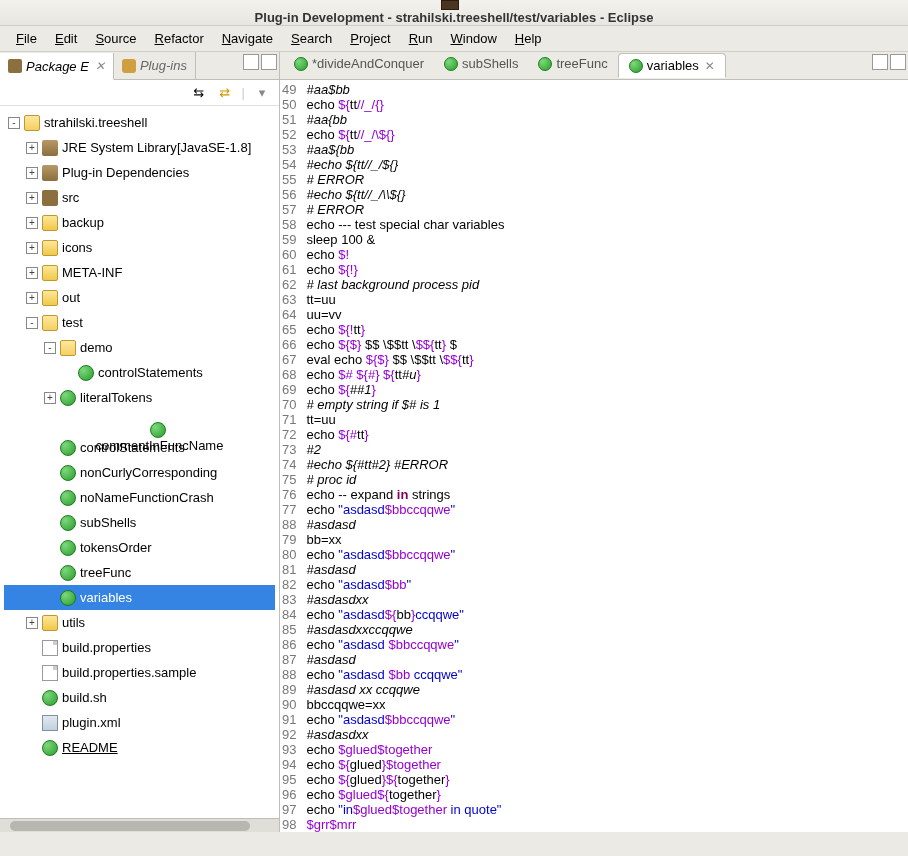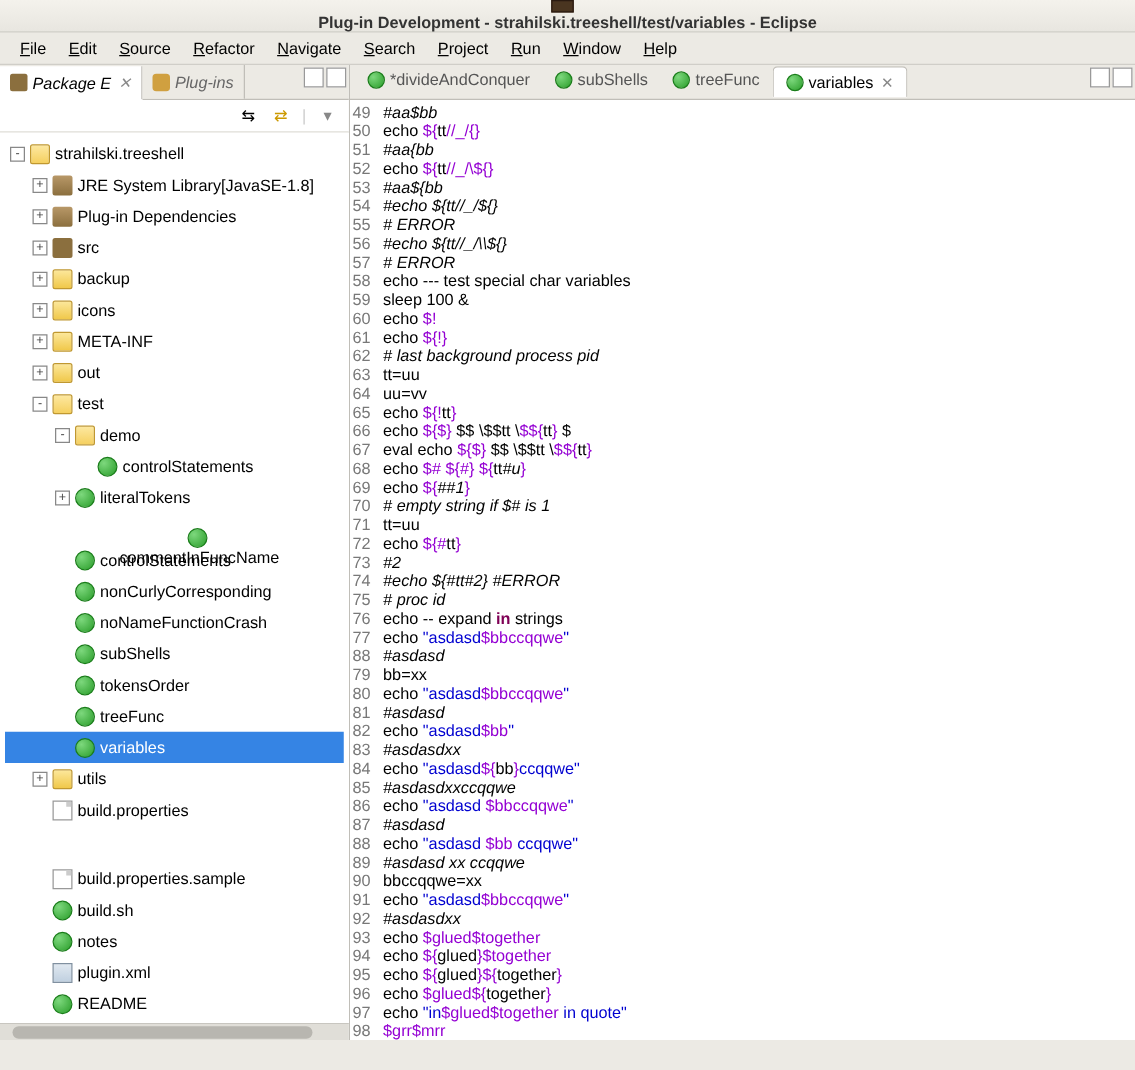--- a/index.html
+++ b/index.html
@@ -203,41 +203,36 @@
         <div class="tree-node" style="padding-left: 22px;">
           <span class="expander">+</span>
           <span class="node-icon folder"></span>
           <span>utils</span>
         </div>
         <div class="tree-node" style="padding-left: 22px;">
           <span class="expander leaf"></span>
           <span class="node-icon file-icon"></span>
           <span>build.properties</span>
         </div>
-        <div class="tree-node" style="padding-left: 22px; margin-top: 30px;">
+        <div class="tree-node" style="padding-left: 22px;">
           <span class="expander leaf"></span>
           <span class="node-icon file-icon"></span>
           <span>build.properties.sample</span>
         </div>
         <div class="tree-node" style="padding-left: 22px;">
           <span class="expander leaf"></span>
           <span class="node-icon shell-icon"></span>
           <span>build.sh</span>
         </div>
         <div class="tree-node" style="padding-left: 22px;">
           <span class="expander leaf"></span>
-          <span class="node-icon shell-icon"></span>
-          <span>notes</span>
-        </div>
-        <div class="tree-node" style="padding-left: 22px;">
-          <span class="expander leaf"></span>
           <span class="node-icon xml-icon"></span>
           <span>plugin.xml</span>
         </div>
-        <div class="tree-node" style="padding-left: 22px;">
+        <div class="tree-node" style="padding-left: 22px; text-decoration: underline;">
           <span class="expander leaf"></span>
           <span class="node-icon shell-icon"></span>
           <span>README</span>
         </div>
       </div>
     <div class="hscroll">
         <div class="hscroll-thumb"></div>
       </div>
   </div>
 

